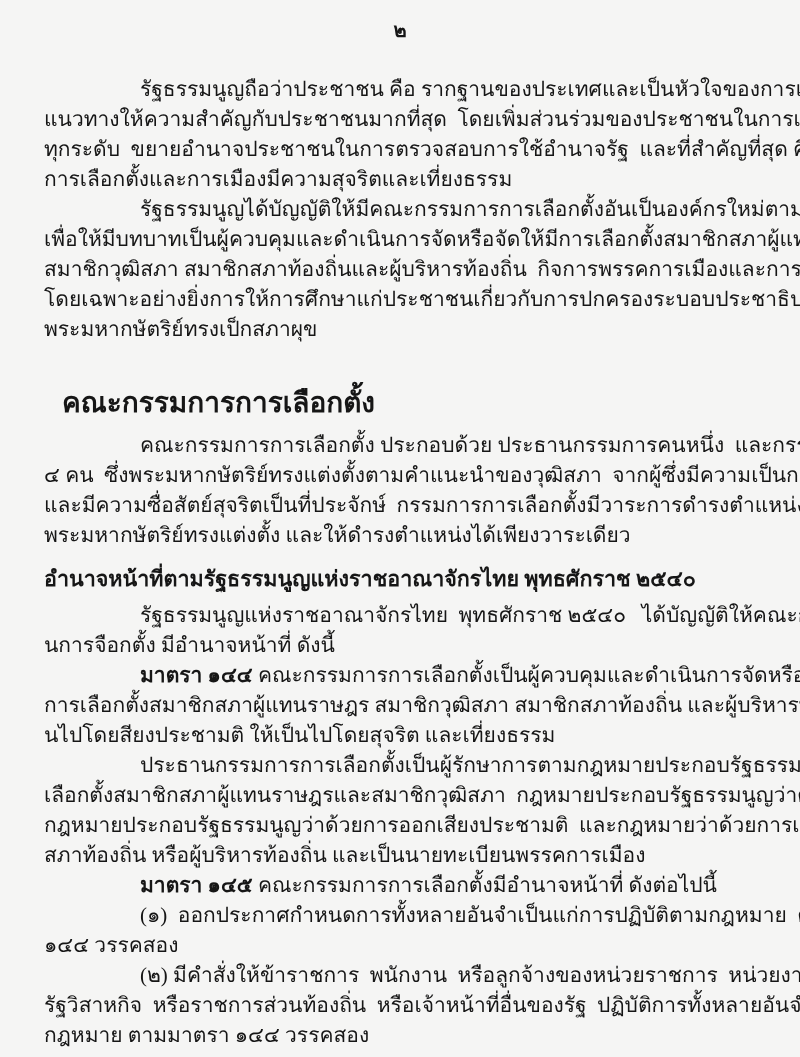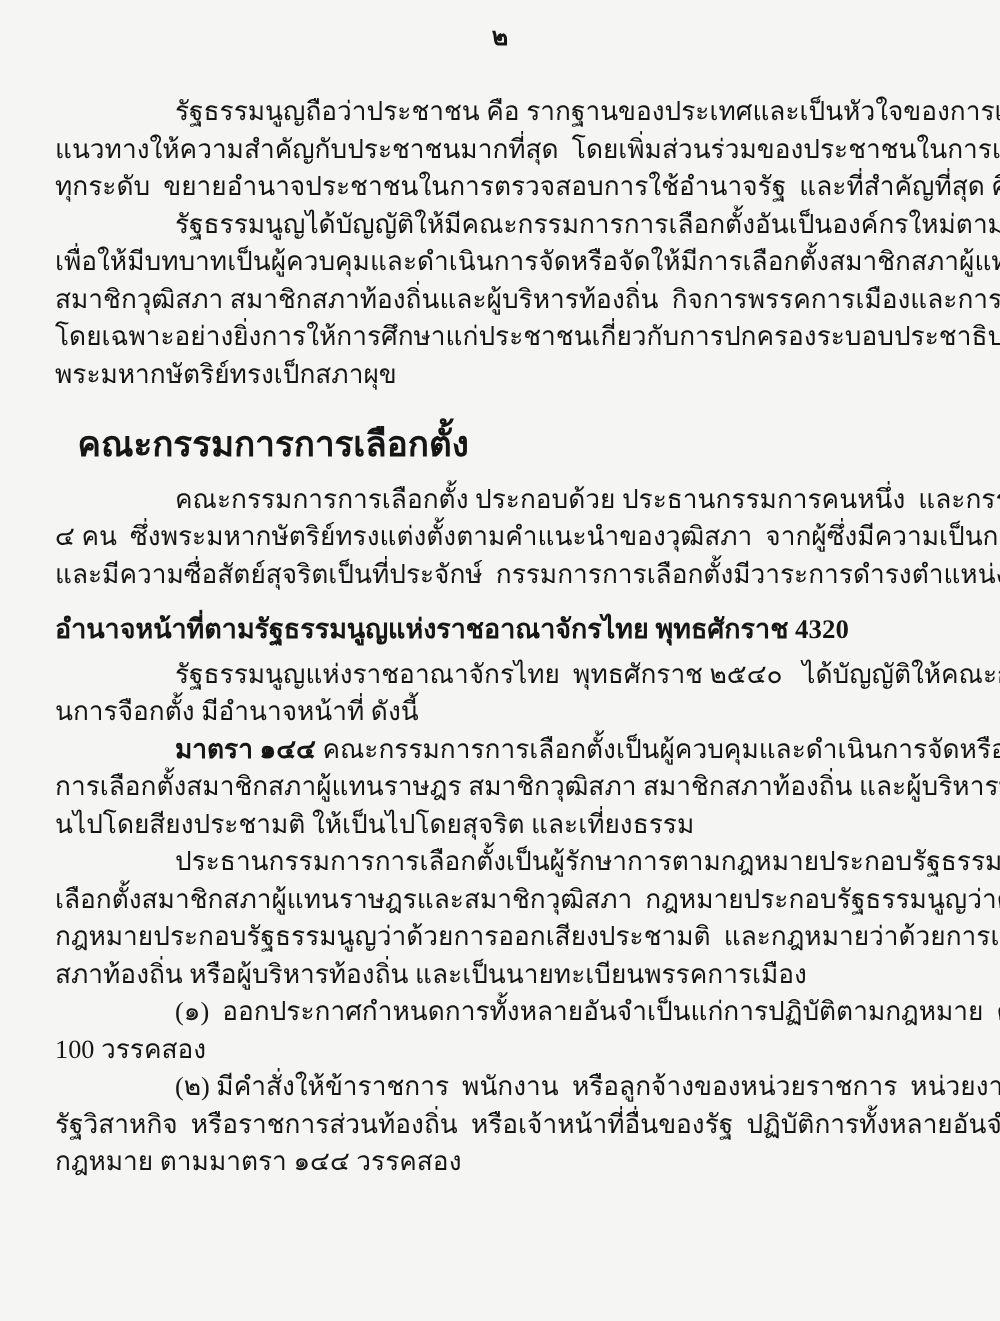--- a/index.html
+++ b/index.html
@@ -28,21 +28,21 @@
     height: 30px;
     line-height: 30px;
     font-size: 21px;
     white-space: pre;
   }
   .indent { padding-left: 96px; }
   .h1 {
     font-size: 28px;
     font-weight: bold;
     line-height: 38px;
-    margin: 24px 0 8px 18px;
+    margin: 40px 0 8px 18px;
     white-space: pre;
   }
   .h2 {
     font-size: 21.5px;
     font-weight: bold;
     line-height: 30px;
     margin: 14px 0 6px 0;
     white-space: pre;
   }
   .lead { font-weight: bold; }
@@ -50,53 +50,58 @@
 </head>
 <body>
 
 <div class="page" style="background: rgb(245, 245, 244); color: rgb(22, 22, 22);">
   <div class="pageno">๒</div>
   <div class="doc-body">
       <div class="block para">
         <div class="line indent">รัฐธรรมนูญถือว่าประชาชน คือ รากฐานของประเทศและเป็นหัวใจของการเมือง จึงได้กำหนด</div>
         <div class="line">แนวทางให้ความสำคัญกับประชาชนมากที่สุด  โดยเพิ่มส่วนร่วมของประชาชนในการเมืองการปกครอง</div>
         <div class="line">ทุกระดับ  ขยายอำนาจประชาชนในการตรวจสอบการใช้อำนาจรัฐ  และที่สำคัญที่สุด คือ การพยายามทำให้</div>
+        <div class="line">การเลือกตั้งและการเมืองมีความสุจริตและเที่ยงธรรม</div>
       </div>
       <div class="block para">
         <div class="line indent">รัฐธรรมนูญได้บัญญัติให้มีคณะกรรมการการเลือกตั้งอันเป็นองค์กรใหม่ตามรัฐธรรมนูญ</div>
         <div class="line">เพื่อให้มีบทบาทเป็นผู้ควบคุมและดำเนินการจัดหรือจัดให้มีการเลือกตั้งสมาชิกสภาผู้แทนราษฎร</div>
         <div class="line">สมาชิกวุฒิสภา สมาชิกสภาท้องถิ่นและผู้บริหารท้องถิ่น  กิจการพรรคการเมืองและการออกเสียงประชามติ</div>
         <div class="line">โดยเฉพาะอย่างยิ่งการให้การศึกษาแก่ประชาชนเกี่ยวกับการปกครองระบอบประชาธิปไตย  อันมี</div>
         <div class="line">พระมหากษัตริย์ทรงเป็กสภาผุข</div>
       </div>
       <div class="block h1">คณะกรรมการการเลือกตั้ง</div>
       <div class="block para">
         <div class="line indent">คณะกรรมการการเลือกตั้ง ประกอบด้วย ประธานกรรมการคนหนึ่ง  และกรรมการอื่นอีก</div>
         <div class="line">๔ คน  ซึ่งพระมหากษัตริย์ทรงแต่งตั้งตามคำแนะนำของวุฒิสภา  จากผู้ซึ่งมีความเป็นกลางทางการเมือง</div>
         <div class="line">และมีความซื่อสัตย์สุจริตเป็นที่ประจักษ์  กรรมการการเลือกตั้งมีวาระการดำรงตำแหน่ง ๗ ปี นับแต่วันที่</div>
+        <div class="line">พระมหากษัตริย์ทรงแต่งตั้ง และให้ดำรงตำแหน่งได้เพียงวาระเดียว</div>
       </div>
-      <div class="block h2">อำนาจหน้าที่ตามรัฐธรรมนูญแห่งราชอาณาจักรไทย พุทธศักราช 4320</div>
+      <div class="block h2">อำนาจหน้าที่ตามรัฐธรรมนูญแห่งราชอาณาจักรไทย พุทธศักราช ๒๕๔๐</div>
       <div class="block para">
         <div class="line indent">รัฐธรรมนูญแห่งราชอาณาจักรไทย  พุทธศักราช ๒๕๔๐   ได้บัญญัติให้คณะกรรมการ</div>
         <div class="line">นการจือกตั้ง มีอำนาจหน้าที่ ดังนี้</div>
       </div>
       <div class="block para">
         <div class="line indent"><span class="lead">มาตรา ๑๔๔</span> คณะกรรมการการเลือกตั้งเป็นผู้ควบคุมและดำเนินการจัดหรือจัดให้มี</div>
         <div class="line">การเลือกตั้งสมาชิกสภาผู้แทนราษฎร สมาชิกวุฒิสภา สมาชิกสภาท้องถิ่น และผู้บริหารท้องถิ่น รวมทั้ง</div>
         <div class="line">นไปโดยสียงประชามติ ให้เป็นไปโดยสุจริต และเที่ยงธรรม</div>
       </div>
       <div class="block para">
         <div class="line indent">ประธานกรรมการการเลือกตั้งเป็นผู้รักษาการตามกฎหมายประกอบรัฐธรรมนูญว่าด้วยการ</div>
         <div class="line">เลือกตั้งสมาชิกสภาผู้แทนราษฎรและสมาชิกวุฒิสภา  กฎหมายประกอบรัฐธรรมนูญว่าด้วยพรรคการเมือง</div>
         <div class="line">กฎหมายประกอบรัฐธรรมนูญว่าด้วยการออกเสียงประชามติ  และกฎหมายว่าด้วยการเลือกตั้งสมาชิก</div>
         <div class="line">สภาท้องถิ่น หรือผู้บริหารท้องถิ่น และเป็นนายทะเบียนพรรคการเมือง</div>
       </div>
       <div class="block para">
+        <div class="line indent"><span class="lead">มาตรา ๑๔๕</span> คณะกรรมการการเลือกตั้งมีอำนาจหน้าที่ ดังต่อไปนี้</div>
+      </div>
+      <div class="block para">
         <div class="line indent">(๑)  ออกประกาศกำหนดการทั้งหลายอันจำเป็นแก่การปฏิบัติตามกฎหมาย  ตามมาตรา</div>
-        <div class="line">100 วรรคสอง</div>
+        <div class="line">๑๔๔ วรรคสอง</div>
       </div>
       <div class="block para">
         <div class="line indent">(๒) มีคำสั่งให้ข้าราชการ  พนักงาน  หรือลูกจ้างของหน่วยราชการ  หน่วยงานของรัฐ</div>
         <div class="line">รัฐวิสาหกิจ  หรือราชการส่วนท้องถิ่น  หรือเจ้าหน้าที่อื่นของรัฐ  ปฏิบัติการทั้งหลายอันจำเป็นตาม</div>
         <div class="line">กฎหมาย ตามมาตรา ๑๔๔ วรรคสอง</div>
       </div>
     </div>
 </div>
 
 </body></html>

